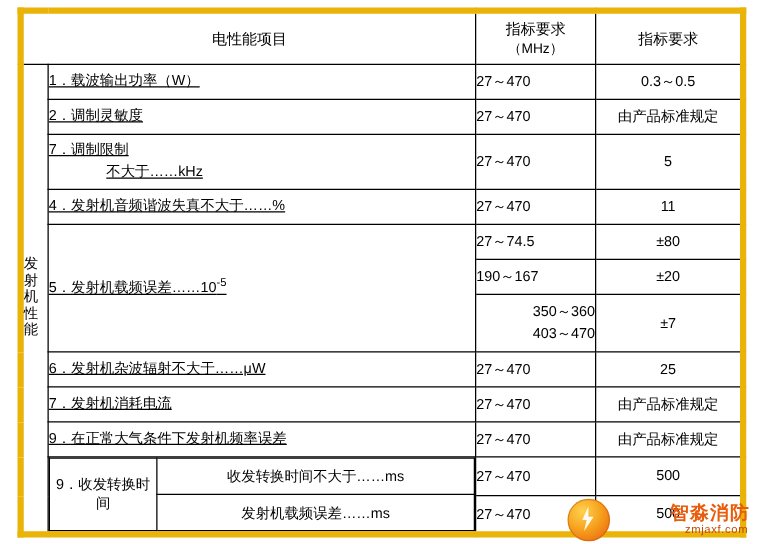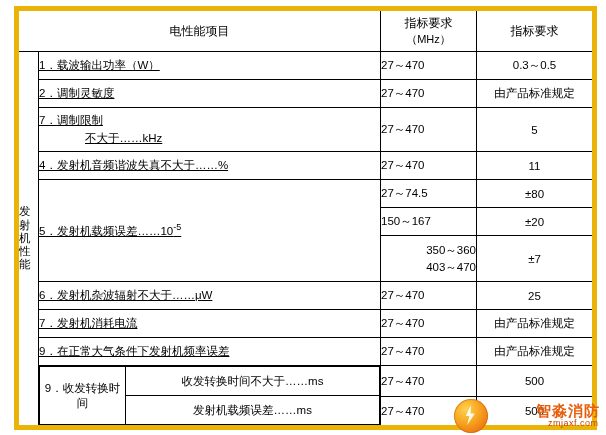--- a/index.html
+++ b/index.html
@@ -219,21 +219,21 @@
       </tr>
 
       <tr class="r">
         <td class="item" rowspan="3">
           <span>5．发射机载频误差……10</span><span class="sup">-5</span>
         </td>
         <td class="freq">27～74.5</td>
         <td class="req">±80</td>
       </tr>
       <tr class="r">
-        <td class="freq">150～167</td>
+        <td class="freq">190～167</td>
         <td class="req">±20</td>
       </tr>
       <tr class="r-tall2">
         <td class="freq two-line">
           <div>350～360</div>
           <div>403～470</div>
         </td>
         <td class="req">±7</td>
       </tr>
 

